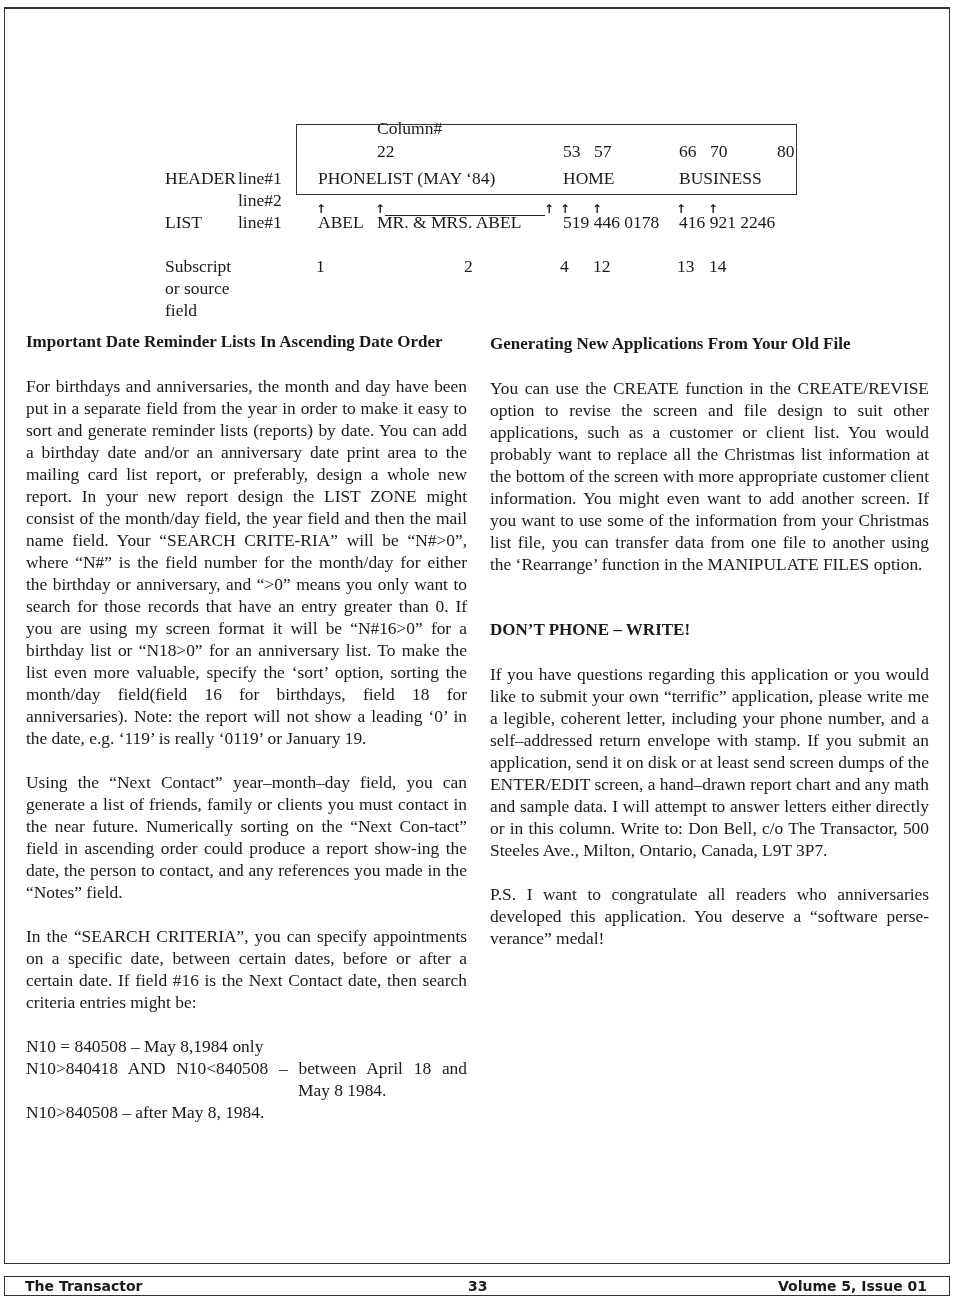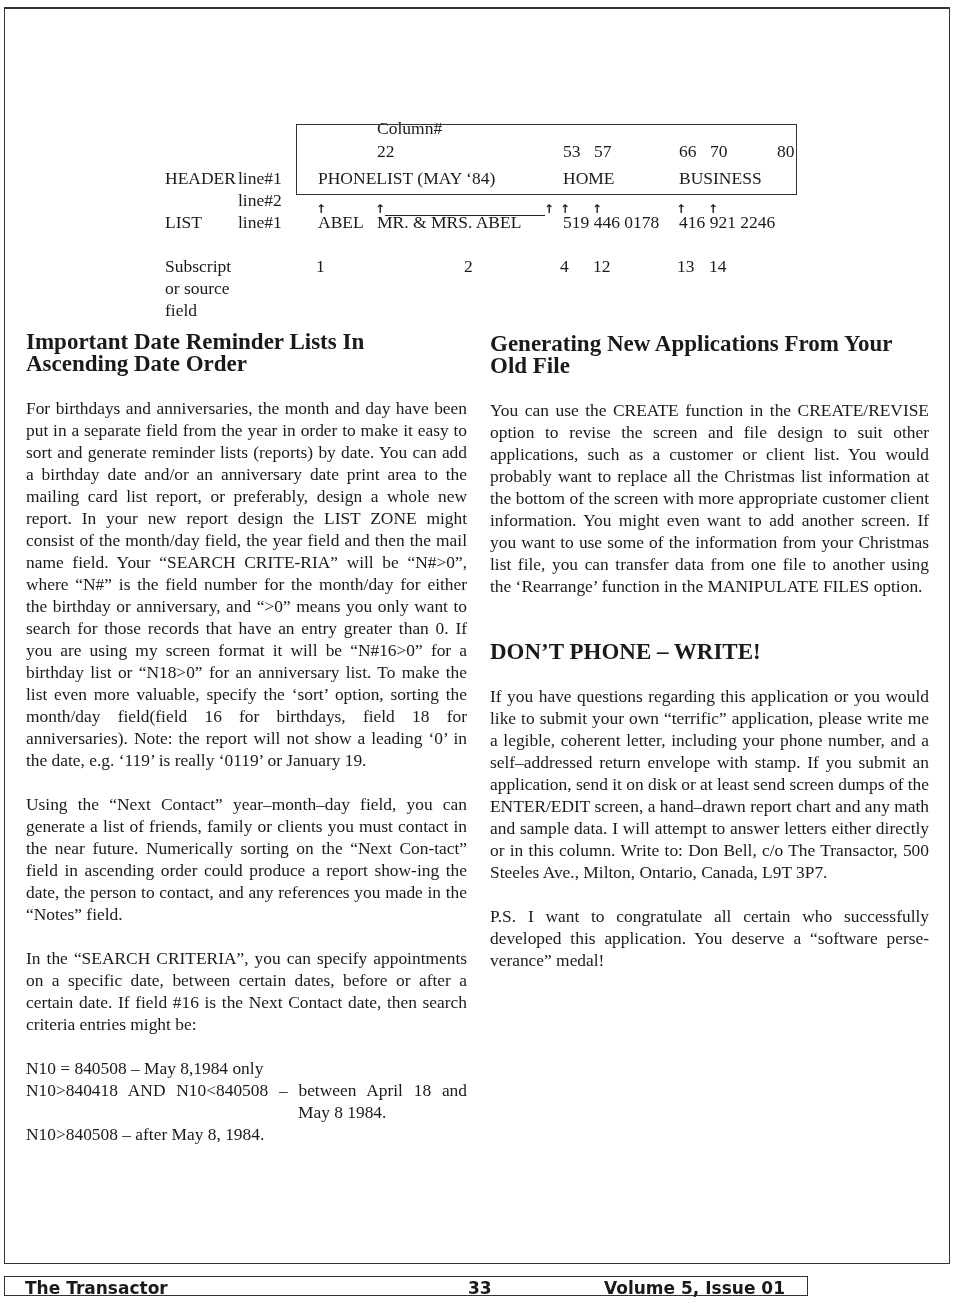--- a/index.html
+++ b/index.html
@@ -10,29 +10,29 @@
   
   .dg { font-family: "Liberation Serif", serif; font-size: 17.5px; color: #1a1a1a; }
   .dg-box { position: absolute; left: 296px; top: 124px; width: 501px; height: 71px; border: 1.5px solid #333; box-sizing: border-box; }
   .arrow { position: absolute; font-family: "DejaVu Sans", sans-serif; font-size: 12px; font-weight: bold; line-height: 12px; }
   .uline { position: absolute; left: 385px; top: 215px; width: 160px; border-top: 1.2px solid #222; }
 
   
   .col { position: absolute; font-family: "Liberation Serif", serif; font-size: 17.4px; line-height: 22px; text-align: justify; }
   .col-left { left: 26px; width: 441px; }
   .col-right { left: 490px; width: 439px; }
-  .col h2 { font-size: 23px; font-weight: bold; margin: 0; line-height: 22px; text-align: left; }
+  .col h2 { font-size: 17px; font-weight: bold; margin: 0; line-height: 22px; text-align: left; }
   .col p { margin: 0; }
   .gap { height: 22px; }
   .code-line { display: block; text-align: left; white-space: nowrap; }
   .code-indent { display: block; padding-left: 272px; text-align: left; }
   .code-just { display: block; text-align: justify; text-align-last: justify; }
 
   
-  .footer { position: absolute; left: 4px; top: 1276px; width: 804px; height: 20px; border: 1.5px solid #333; box-sizing: border-box; font-family: "DejaVu Sans", sans-serif; font-weight: bold; font-size: 17px; }
+  .footer { position: absolute; left: 4px; top: 1276px; width: 946px; height: 20px; border: 1.5px solid #333; box-sizing: border-box; font-family: "DejaVu Sans", sans-serif; font-weight: bold; font-size: 14px; }
   .footer span { position: absolute; top: 1px; }
   .f-left { left: 20px; }
   .f-center { left: 463px; }
   .f-right { right: 22px; }
 </style>
 </head>
 <body>
 
 <div class="frame"></div>
 
@@ -101,20 +101,20 @@
 <div class="col col-right" style="top:333px;">
   <h2>Generating New Applications From Your Old File</h2>
   <div class="gap"></div>
   <p>You can use the CREATE function in the CREATE/REVISE option to revise the screen and file design to suit other applications, such as a customer or client list. You would probably want to replace all the Christmas list information at the bottom of the screen with more appropriate customer client information. You might even want to add another screen. If you want to use some of the information from your Christmas list file, you can transfer data from one file to another using the ‘Rearrange’ function in the MANIPULATE FILES option.</p>
   <div class="gap"></div>
   <div class="gap"></div>
   <h2>DON’T PHONE – WRITE!</h2>
   <div class="gap"></div>
   <p>If you have questions regarding this application or you would like to submit your own “terrific” application, please write me a legible, coherent letter, including your phone number, and a self–addressed return envelope with stamp. If you submit an application, send it on disk or at least send screen dumps of the ENTER/EDIT screen, a hand–drawn report chart and any math and sample data. I will attempt to answer letters either directly or in this column. Write to: Don Bell, c/o The Transactor, 500 Steeles Ave., Milton, Ontario, Canada, L9T 3P7.</p>
   <div class="gap"></div>
-  <p>P.S. I want to congratulate all certain who successfully developed this application. You deserve a “software perse-verance” medal!</p>
+  <p>P.S. I want to congratulate all readers who anniversaries developed this application. You deserve a “software perse-verance” medal!</p>
 </div>
 
 <div class="footer">
   <span class="f-left">The Transactor</span>
   <span class="f-center">33</span>
   <span class="f-right">Volume 5, Issue 01</span>
 </div>
 
 </body></html>

